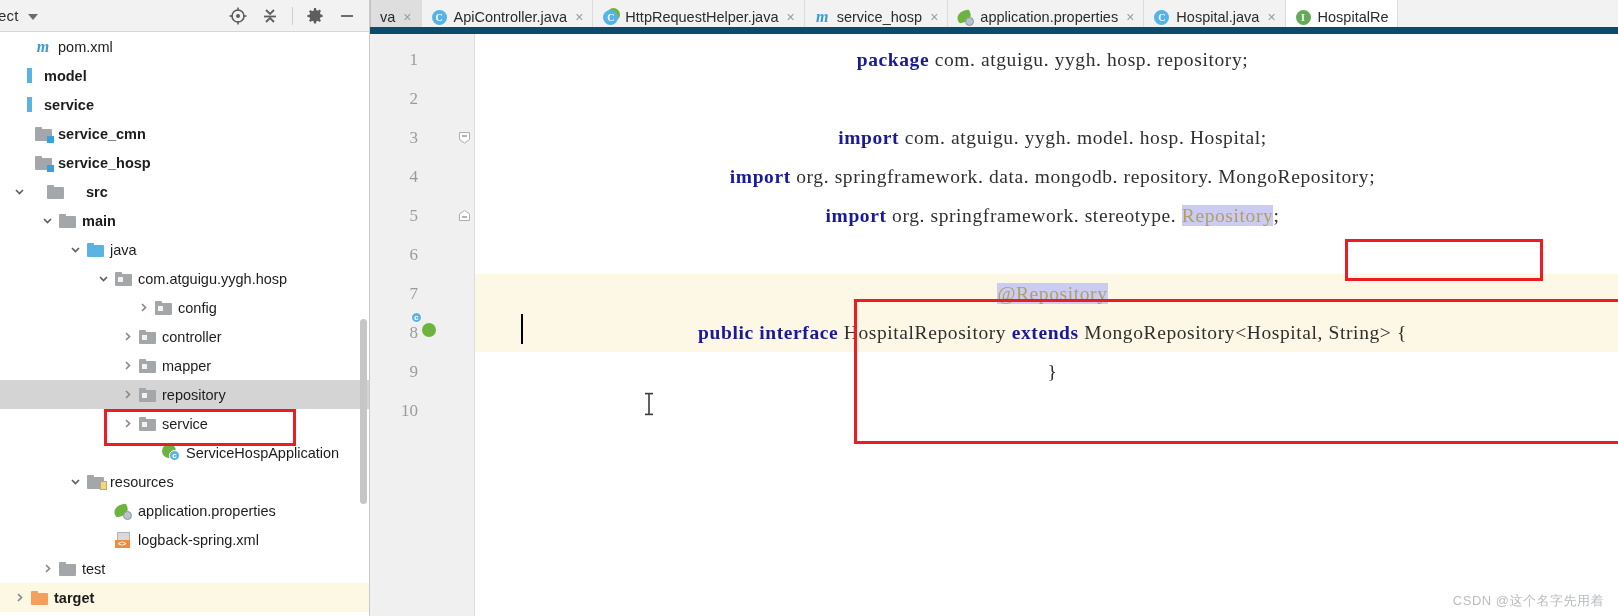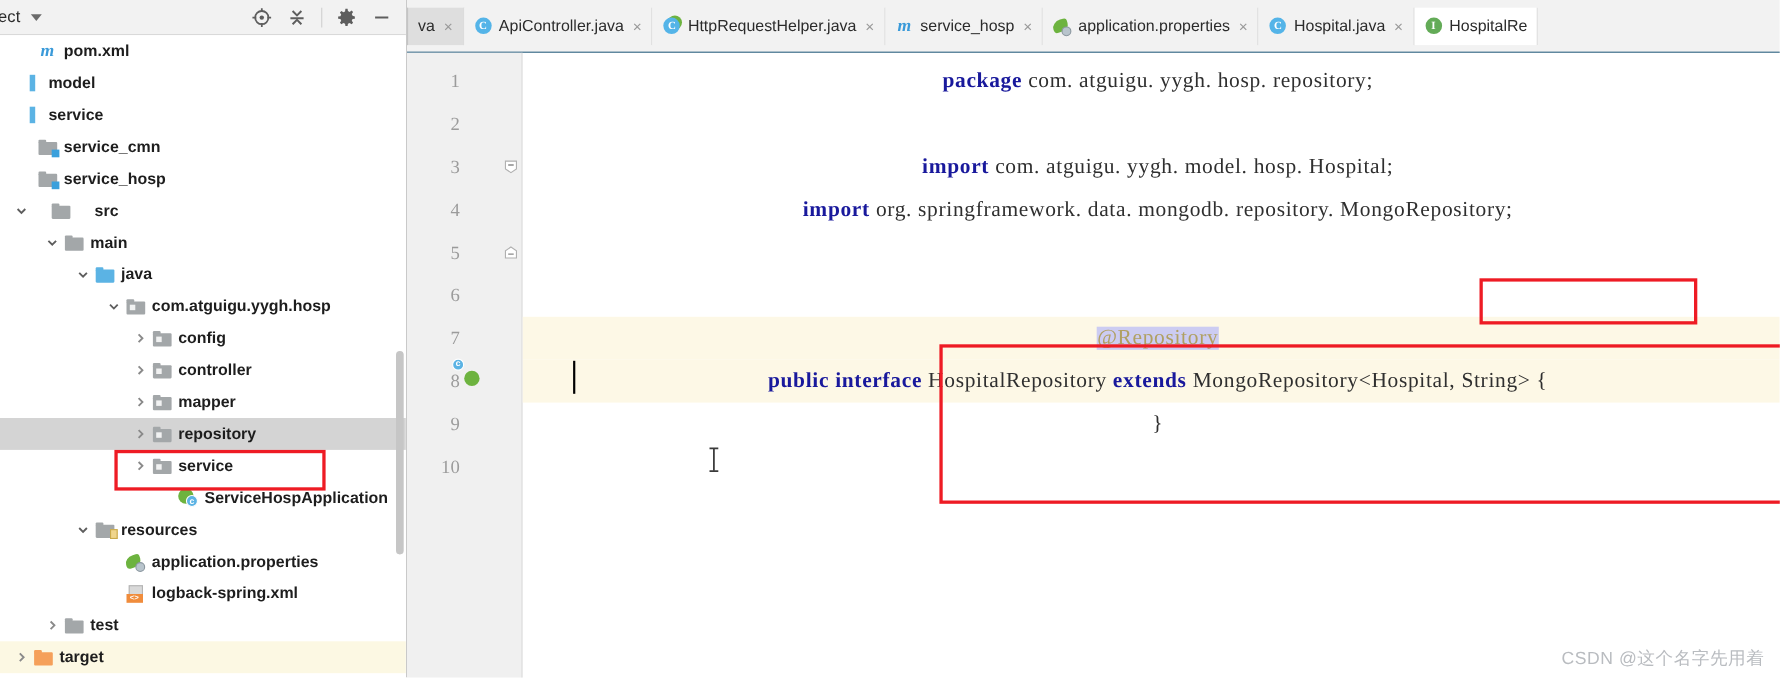--- a/index.html
+++ b/index.html
@@ -62,21 +62,21 @@
     background: #ffffff;
     font-size: 14.5px;
   }
   .row {
     position: relative;
     height: 29px;
     display: flex; align-items: center;
     white-space: nowrap;
     cursor: pointer;
   }
-  .row .label { color: #1d1d1d; font-weight: bold; }
+  .row .label { color: #1d1d1d; }
   .row.bold .label { font-weight: bold; }
   .row.selected { background: #d4d4d4; }
   .row.target-row { background: #fcf8e3; }
 
   .arrow {
     width: 18px; height: 18px;
     display: inline-flex; align-items: center; justify-content: center;
     flex: 0 0 18px;
   }
   .arrow svg { display: block; }
@@ -184,24 +184,24 @@
   }
 
   
   #editor-area {
     position: absolute; left: 370px; top: 0;
     width: 1248px; height: 616px;
     background: #ffffff;
   }
   #tabbar {
     position: relative;
-    height: 48px; width: 100%;
+    height: 34px; width: 100%;
     background: #f2f2f2;
-    border-bottom: 1px solid #0c4a6e;
-    display: flex; align-items: center;
+    border-bottom: 7px solid #0c4a6e;
+    display: flex; align-items: flex-start;
     overflow: hidden;
   }
   .tab {
     display: flex; align-items: center; gap: 6px;
     padding: 0 9px;
     height: 34px;
     font-size: 14.5px; color: #2b2b2b;
     background: #f2f2f2;
     border-right: 1px solid #dcdcdc;
     white-space: nowrap;
@@ -307,21 +307,21 @@
     position: absolute;
     left: 484px; top: 265px;
     width: 1044px; height: 145px;
     border: 3px solid #ee1b24;
     z-index: 25; pointer-events: none;
   }
 
   #watermark {
     position: absolute;
     right: 14px; bottom: 6px;
-    font-size: 16px;
+    font-size: 13px;
     color: #b9bcc0;
     letter-spacing: .5px;
     z-index: 40;
   }
 </style>
 </head>
 <body>
 
 <div id="app">
 
@@ -469,21 +469,21 @@
           </span>
           <span class="icon-slot">
             <span class="folder gray">
               <span class="tab-top"></span>
               <span class="body"></span>
               <span class="pkg"></span>
             </span>
           </span>
           <span class="label">com.atguigu.yygh.hosp</span>
         </div>
-        <div class="row" style="top: 261px; position: absolute; left: 0px; right: 0px; padding-left: 118px;">
+        <div class="row" style="top: 261px; position: absolute; left: 16px; right: 0px; padding-left: 118px;">
           <span class="arrow">
             <svg width="13" height="13" viewBox="0 0 13 13">
               <polyline points="5,3 8.5,6.5 5,10" fill="none" stroke="#8a8a8a" stroke-width="1.7"></polyline>
             </svg>
           </span>
           <span class="icon-slot">
             <span class="folder gray">
               <span class="tab-top"></span>
               <span class="body"></span>
               <span class="pkg"></span>
@@ -732,20 +732,21 @@
           </div>
           <div class="gline" style="top: 357px;">
             <span class="gnum">10</span>
           </div>
         </div>
       <div id="code">
           <div class="cline" style="top: 6px;"><span class="txt"><span class="kw">package</span><span> com. atguigu. yygh. hosp. repository;</span></span></div>
           <div class="cline" style="top: 45px;"><span class="txt"></span></div>
           <div class="cline" style="top: 123px;"><span class="txt"><span class="kw">import</span><span> org. springframework. data. mongodb. repository. MongoRepository;</span></span></div>
           <div class="cline" style="top: 84px;"><span class="txt"><span class="kw">import</span><span> com. atguigu. yygh. model. hosp. Hospital;</span></span></div>
+          <div class="cline" style="top: 162px;"><span class="txt"><span class="kw">import</span><span> org. springframework. stereotyp</span><span>e. </span><span class="sel-lav annot-txt">Repository</span><span>;</span></span></div>
           <div class="cline" style="top: 201px;"><span class="txt"></span></div>
           <div class="cline hl" style="top: 240px;"><span class="txt"><span class="sel-lav annot-txt">@Repository</span></span></div>
           <div class="cline hl" style="top: 279px;"><span class="txt"><span class="kw">public</span><span> </span><span class="kw">interface</span><span> HospitalRepository </span><span class="kw">extends</span><span> MongoRepository&lt;Hospital, String&gt; </span><span>{</span></span></div>
           <div class="cline" style="top: 318px;"><span class="txt"><span>}</span></span></div>
           <div class="cline" style="top: 357px;"><span class="txt"></span></div>
         </div>
 
       <div id="code-caret"></div>
       <div id="mouse-caret">
         <svg width="14" height="26" viewBox="0 0 14 26">

